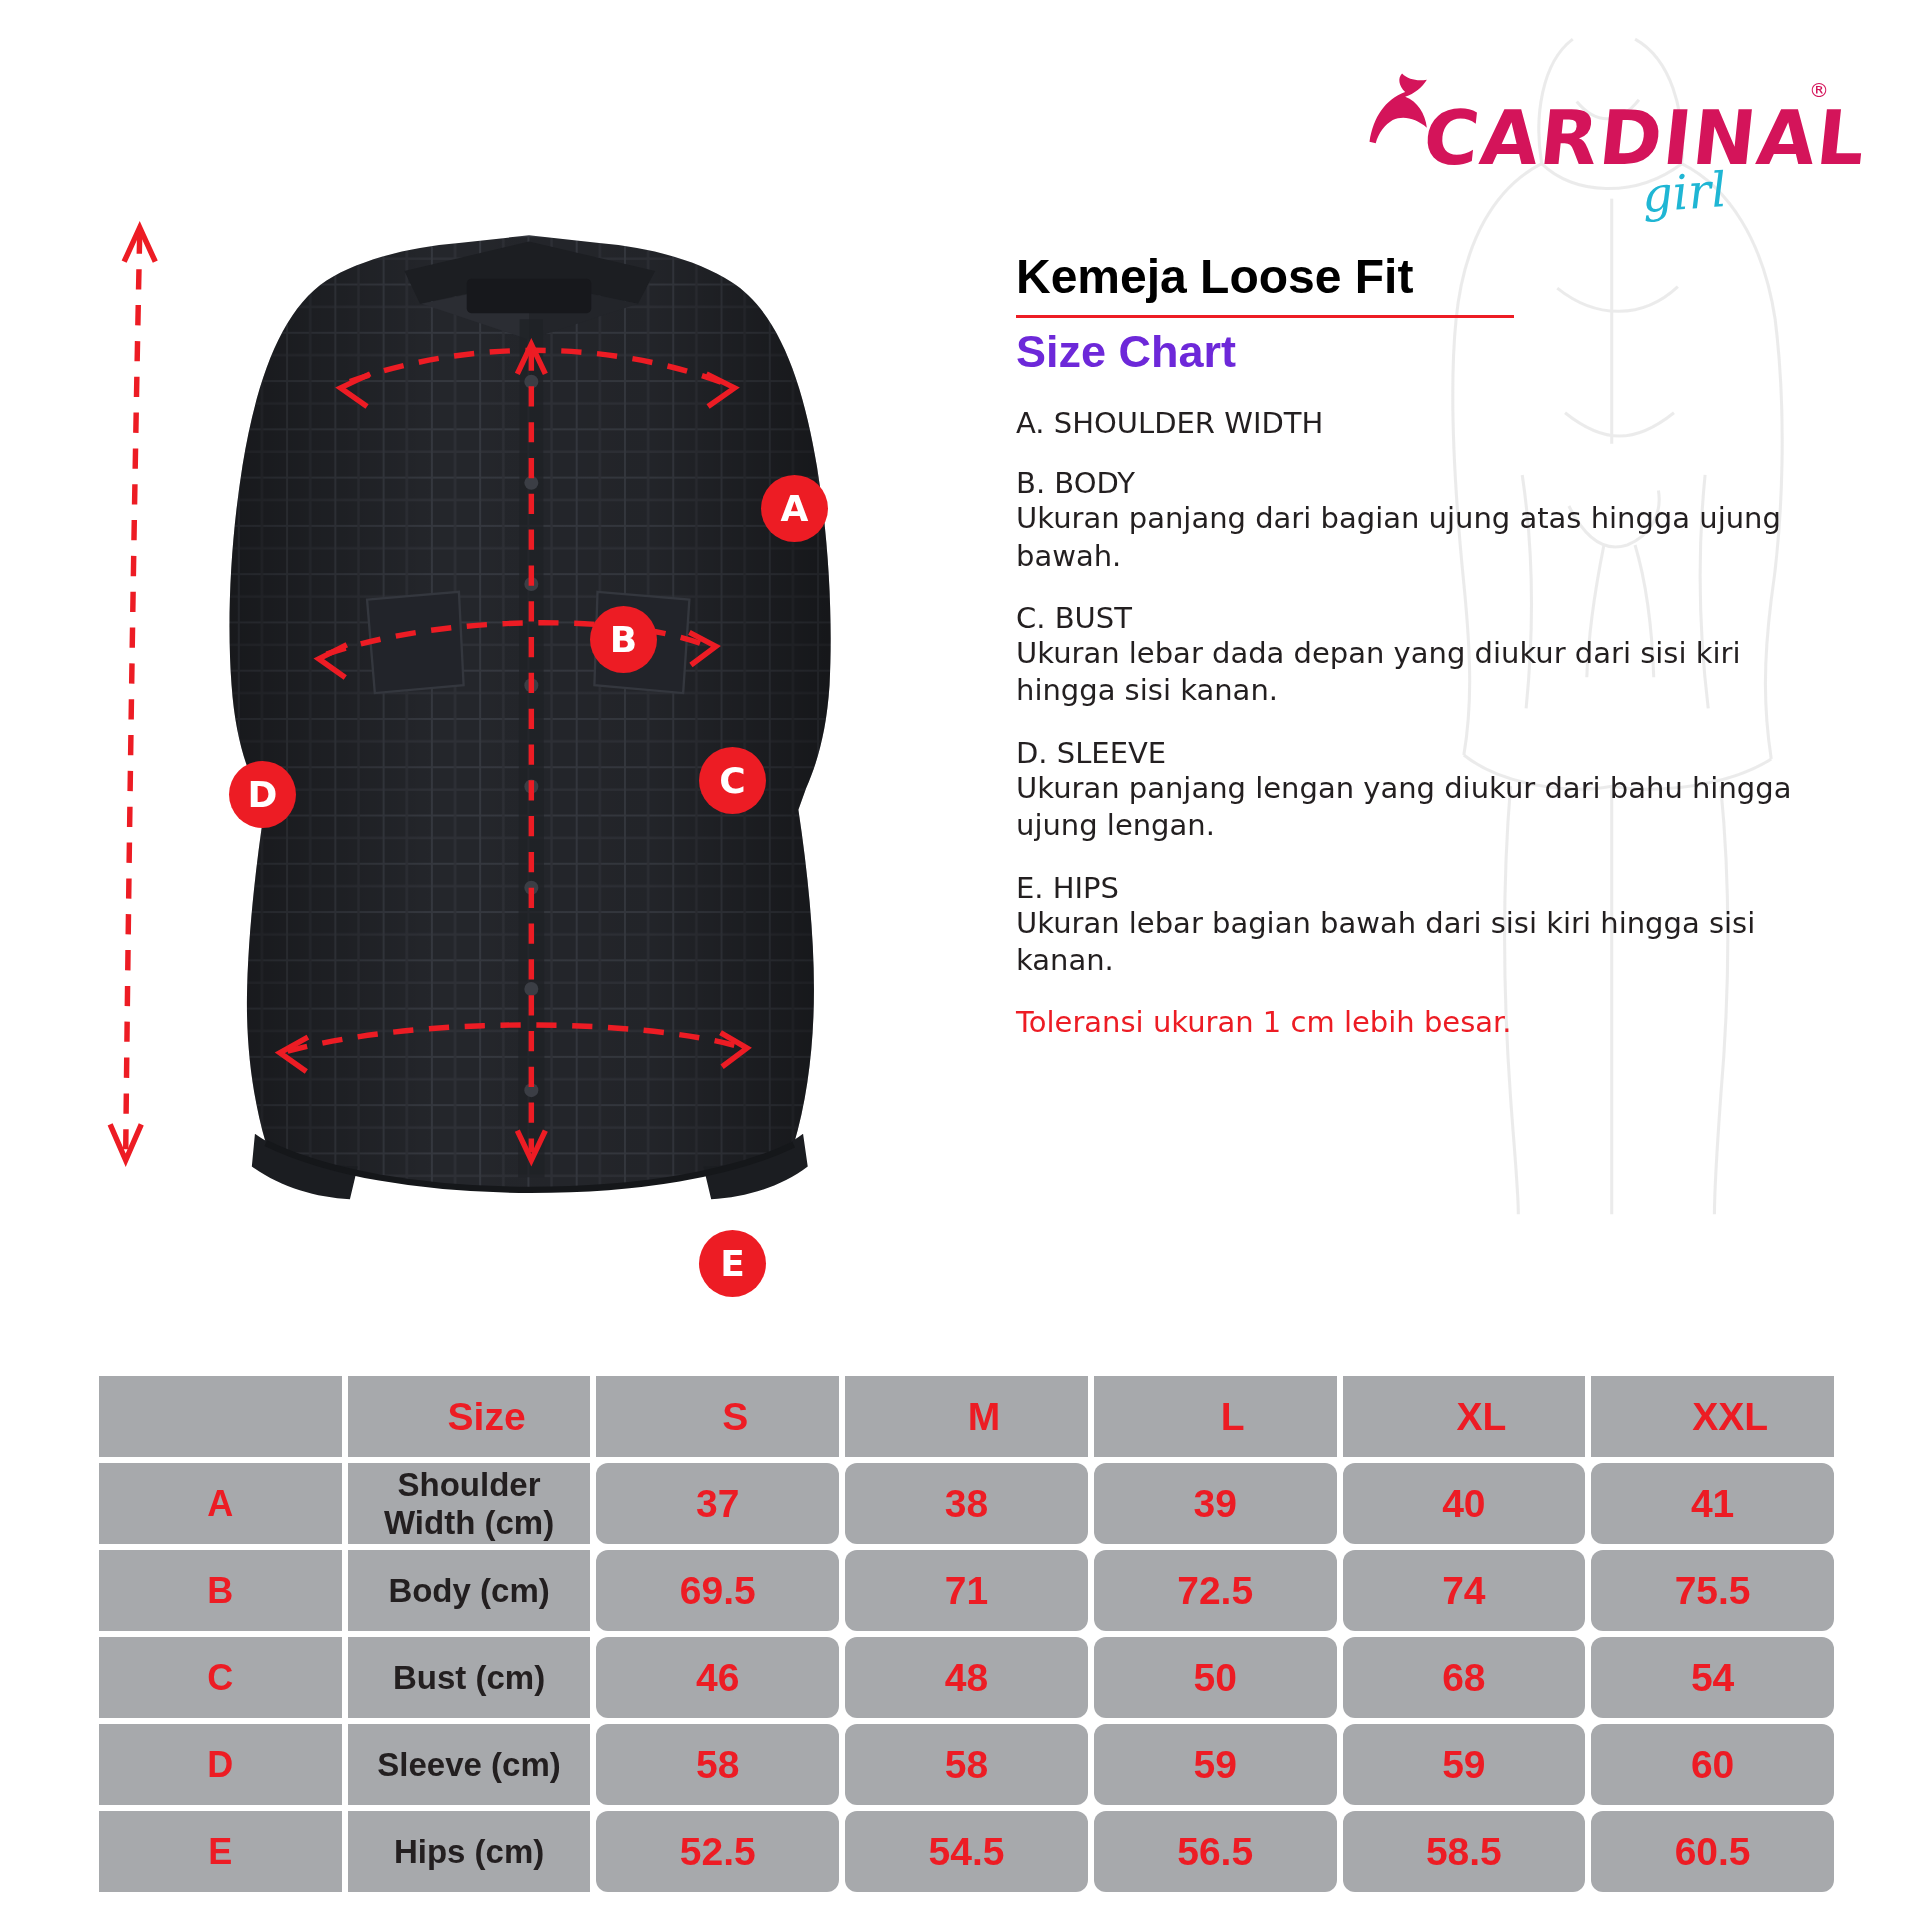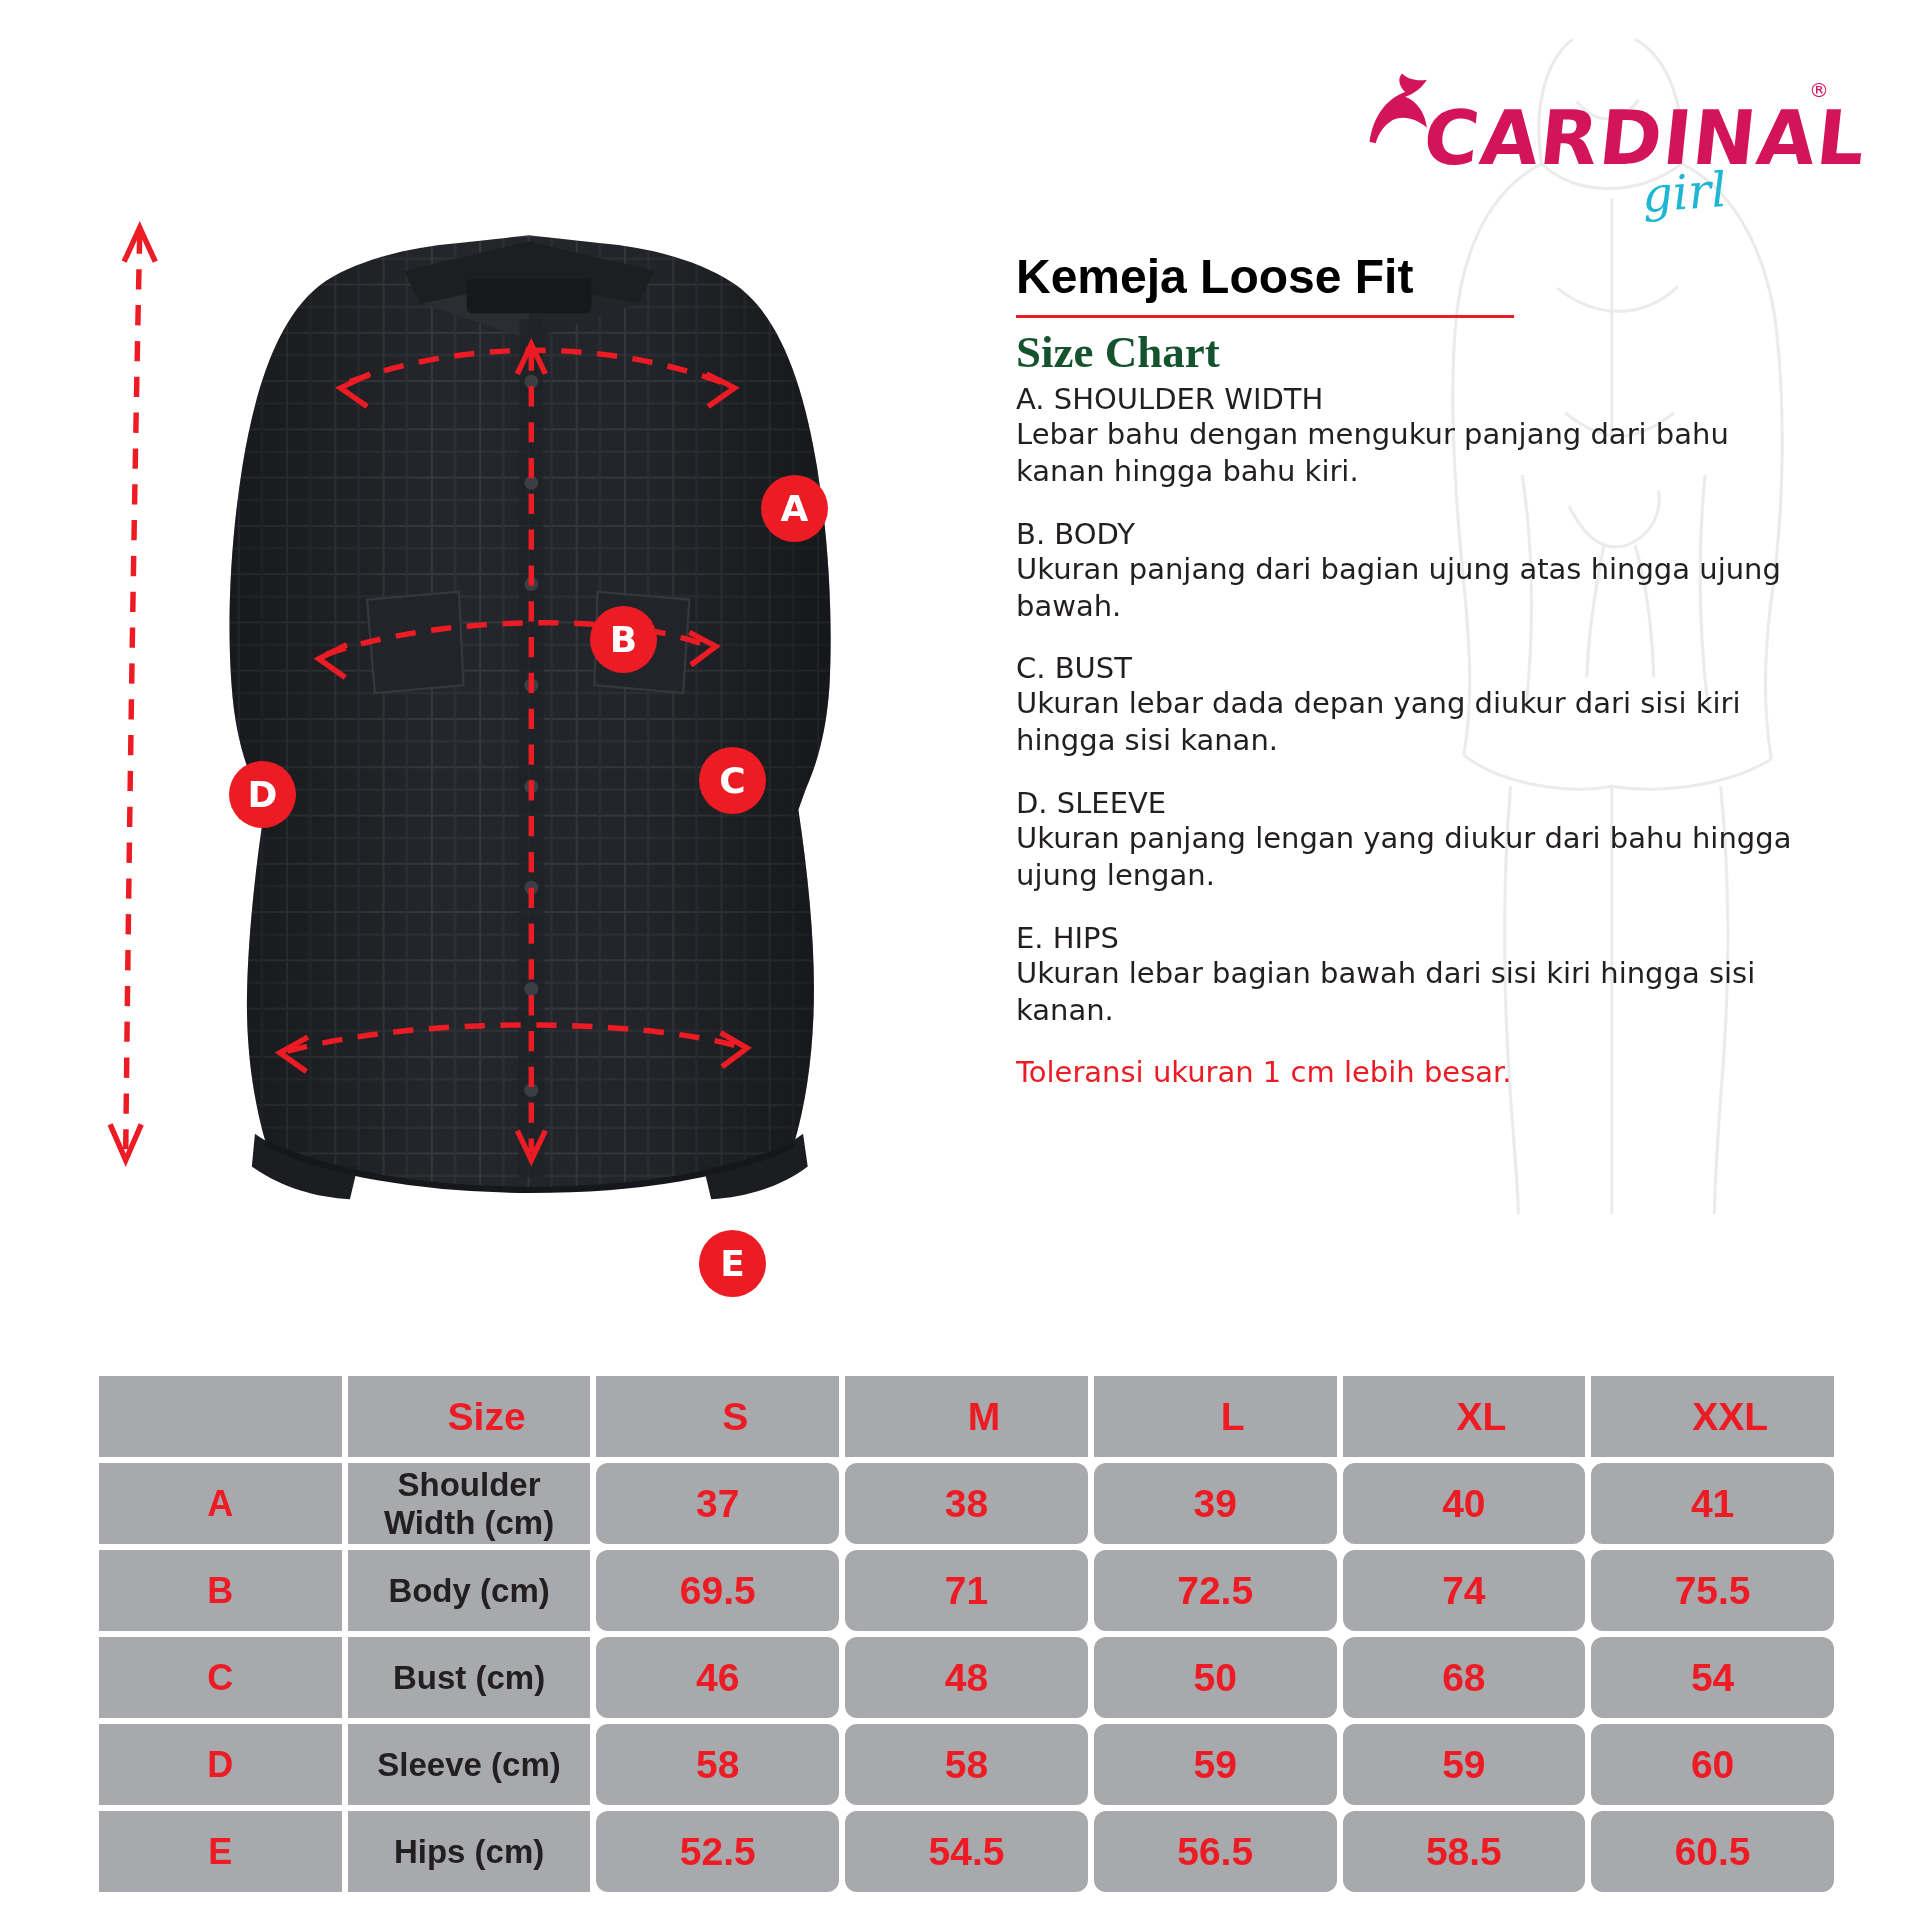--- a/index.html
+++ b/index.html
@@ -87,25 +87,25 @@
     font-weight: bold;
     color: #000000;
     font-family: "Liberation Sans", sans-serif;
   }
   .rule {
     height: 3.1px; background: #ed1c24;
     margin: 11px 0 7.8px 0;
     width: 498px;
   }
   .info h2 {
-    margin: 0 0 4px 0;
+    margin: 0 0 28px 0;
     font-size: 45px;
     font-weight: bold;
-    color: #14532d;
-    font-family: Liberation Serif, serif;
+    color: #6d28d9;
+    font-family: Liberation Sans, sans-serif;
   }
   .item { margin-bottom: 26.5px; }
   .item .ttl {
     font-size: 29px;
     color: #231f20;
     font-family: "DejaVu Sans", sans-serif;
   }
   .item .desc {
     font-size: 29px;
     color: #231f20;
@@ -286,21 +286,20 @@
     <div class="marker m-e">E</div>
   </div>
 
   <div class="info">
     <h1>Kemeja Loose Fit</h1>
     <div class="rule"></div>
     <h2>Size Chart</h2>
 
     <div class="item">
       <div class="ttl">A. SHOULDER WIDTH</div>
-      <div class="desc">Lebar bahu dengan mengukur panjang dari bahu kanan hingga bahu kiri.</div>
     </div>
     <div class="item">
       <div class="ttl">B. BODY</div>
       <div class="desc">Ukuran panjang dari bagian ujung atas hingga ujung bawah.</div>
     </div>
     <div class="item">
       <div class="ttl">C. BUST</div>
       <div class="desc">Ukuran lebar dada depan yang diukur dari sisi kiri hingga sisi kanan.</div>
     </div>
     <div class="item">

